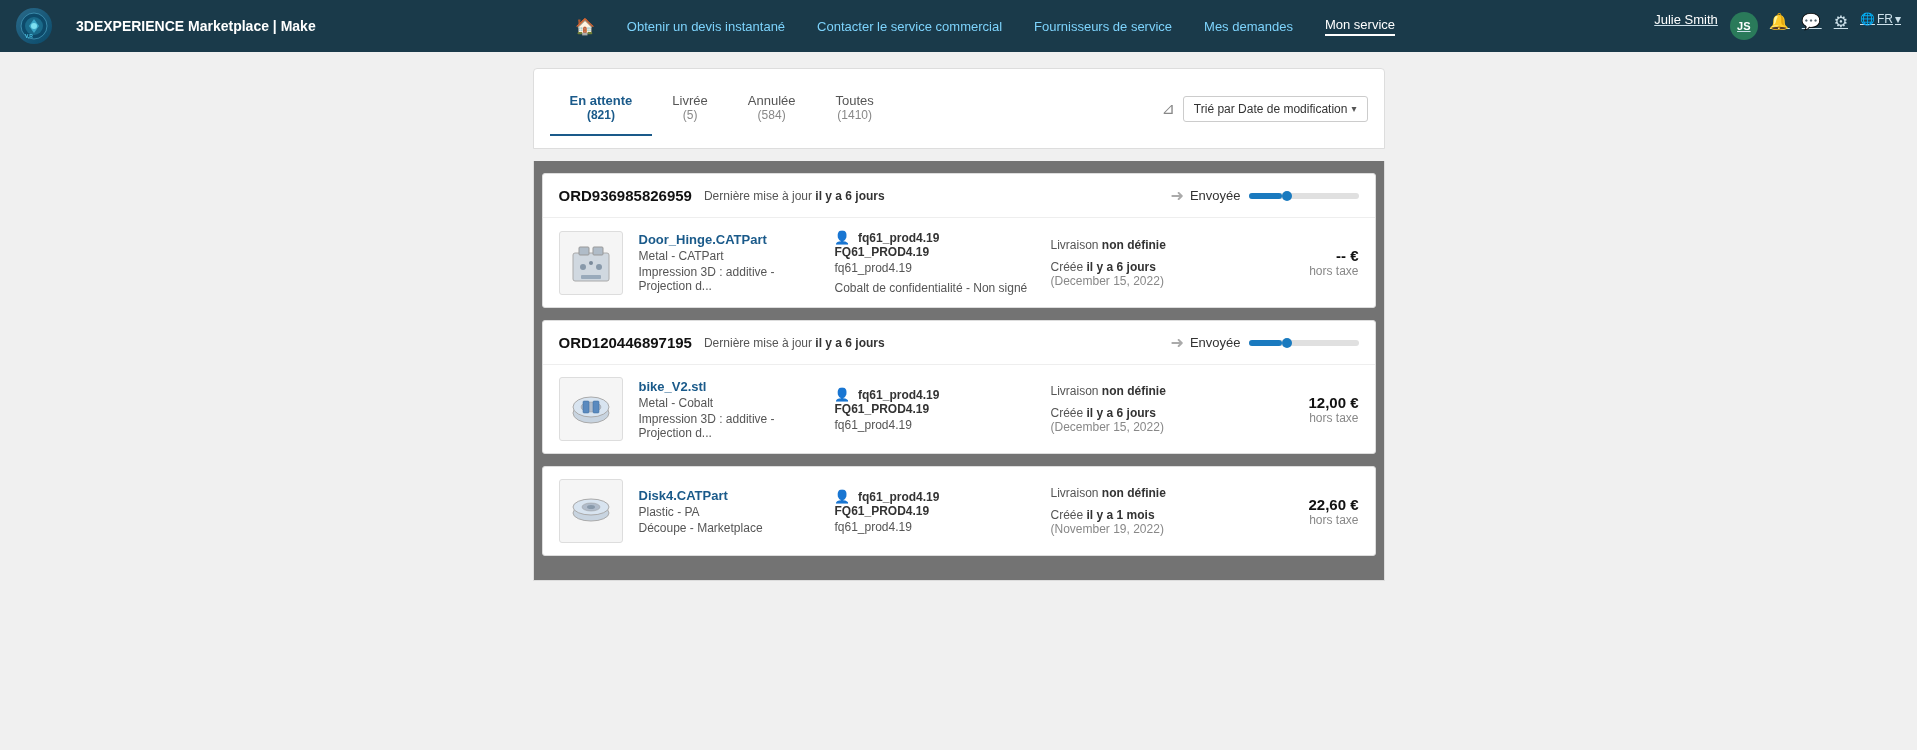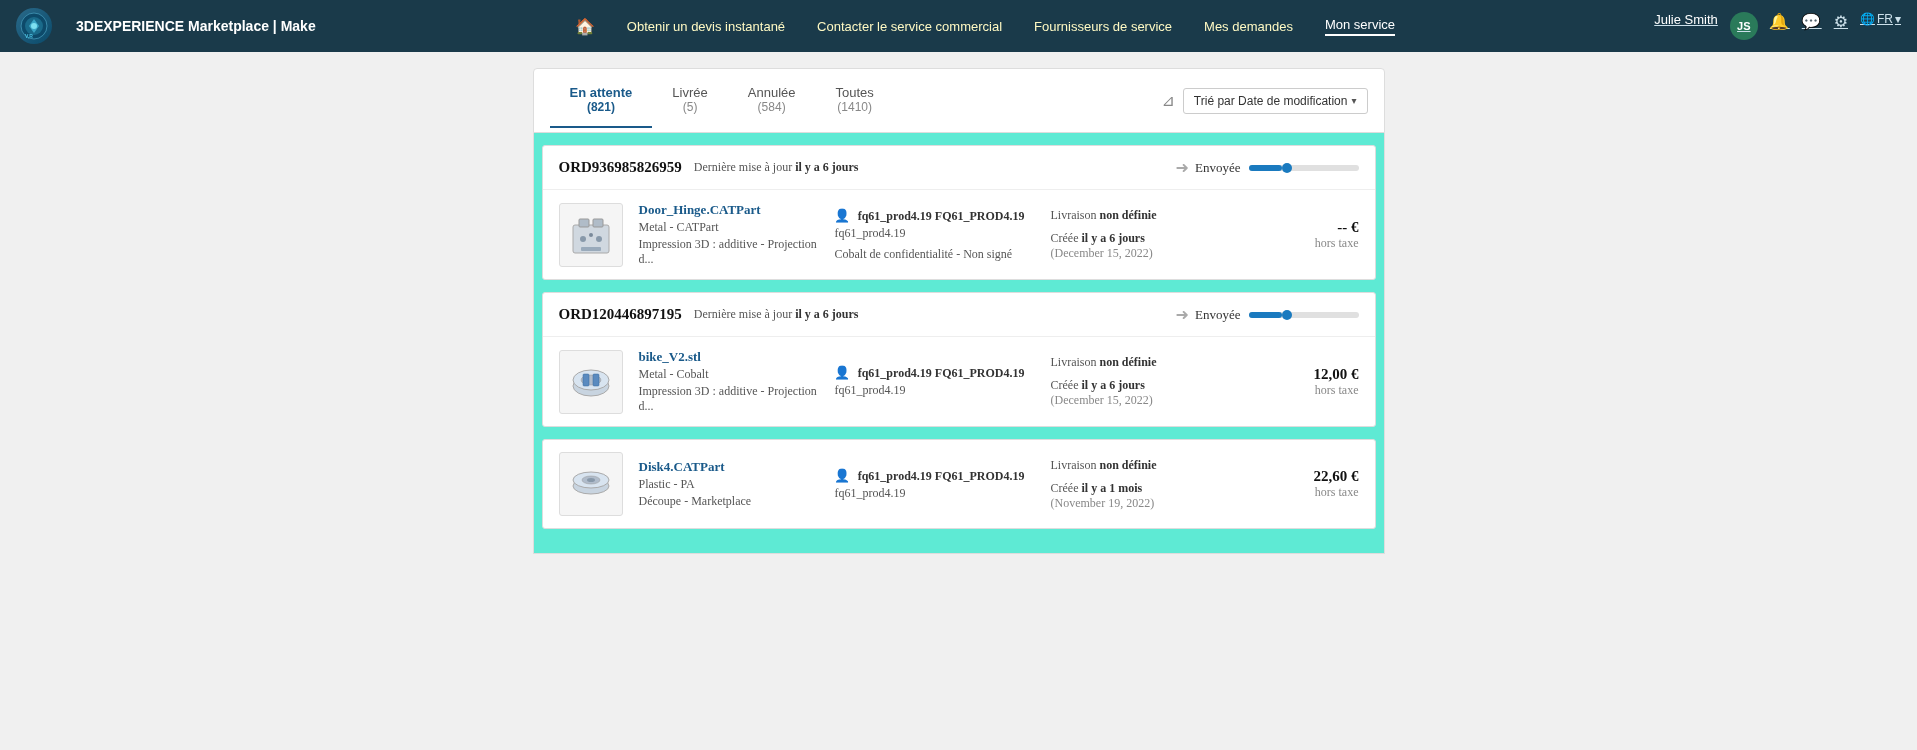--- a/index.html
+++ b/index.html
@@ -34,21 +34,21 @@
       color: #7ec8e3;
     }
     .top-nav-center {
       flex: 1;
       display: flex;
       align-items: center;
       justify-content: center;
       gap: 32px;
     }
     .nav-link {
-      color: #fef9c3;
+      color: #7dd3fc;
       text-decoration: none;
       font-size: 13px;
       cursor: pointer;
       white-space: nowrap;
     }
     .nav-link.active {
       color: #fff;
       border-bottom: 2px solid #fff;
       padding-bottom: 2px;
     }
@@ -97,22 +97,22 @@
       max-width: 900px;
       margin: 0 auto;
     }
     .tabs-container {
       display: flex;
       align-items: center;
       justify-content: space-between;
       background: #fff;
       border: 1px solid #ddd;
       border-radius: 4px 4px 0 0;
-      padding: 4px 16px;
-      margin-bottom: 0;
+      padding: 12px 16px;
+      margin-bottom: 12px;
     }
     .tabs-left {
       display: flex;
       align-items: center;
       gap: 0;
     }
     .tab-item {
       padding: 12px 20px;
       cursor: pointer;
       color: #555;
@@ -151,25 +151,24 @@
       padding: 5px 10px;
       background: #fff;
       cursor: pointer;
       font-size: 12px;
       color: #333;
     }
     .sort-arrow { font-size: 10px; color: #555; }
 
     
     .orders-list {
-      background: #5eead4;
+      background: #737373;
       padding: 12px 0;
       border: 1px solid #ddd;
       border-top: none;
-      font-family: Liberation Serif, serif;
     }
     .order-card {
       background: #fff;
       border: 1px solid #ddd;
       border-radius: 3px;
       margin: 0 8px 12px;
     }
     .order-header {
       display: flex;
       align-items: center;

